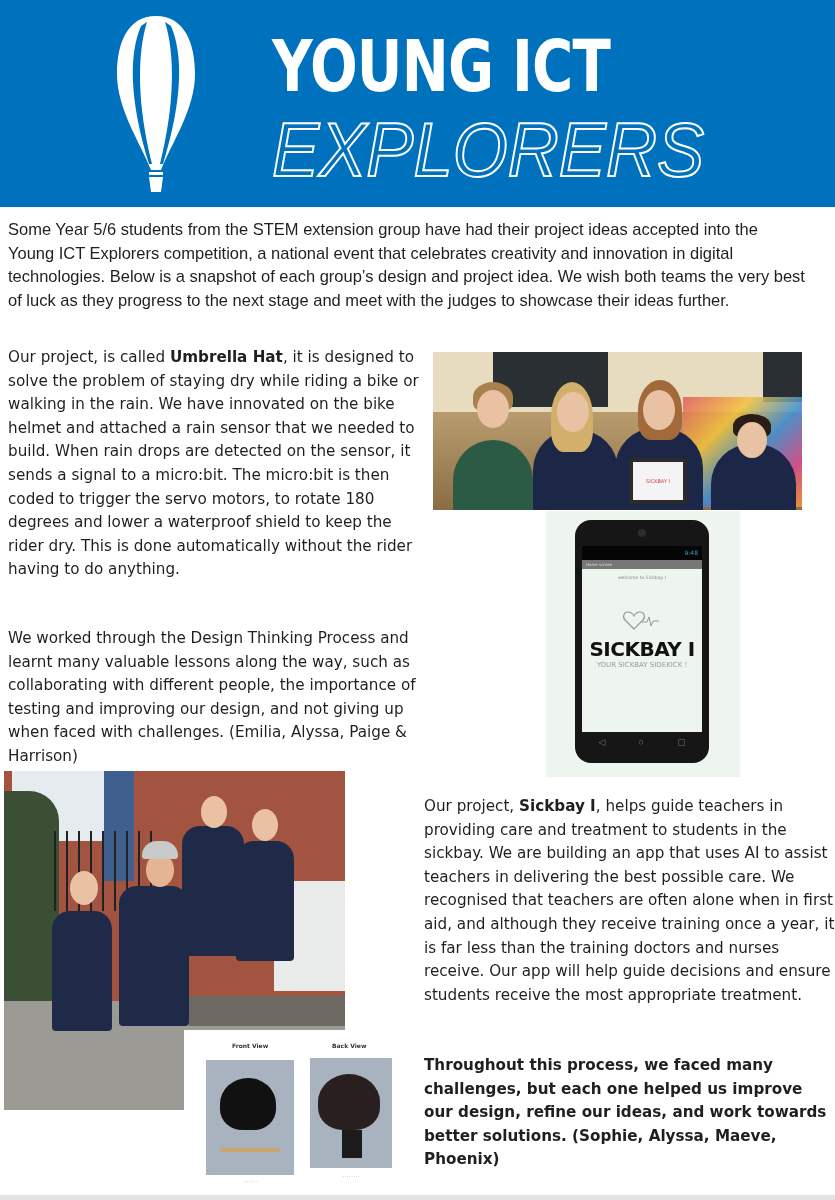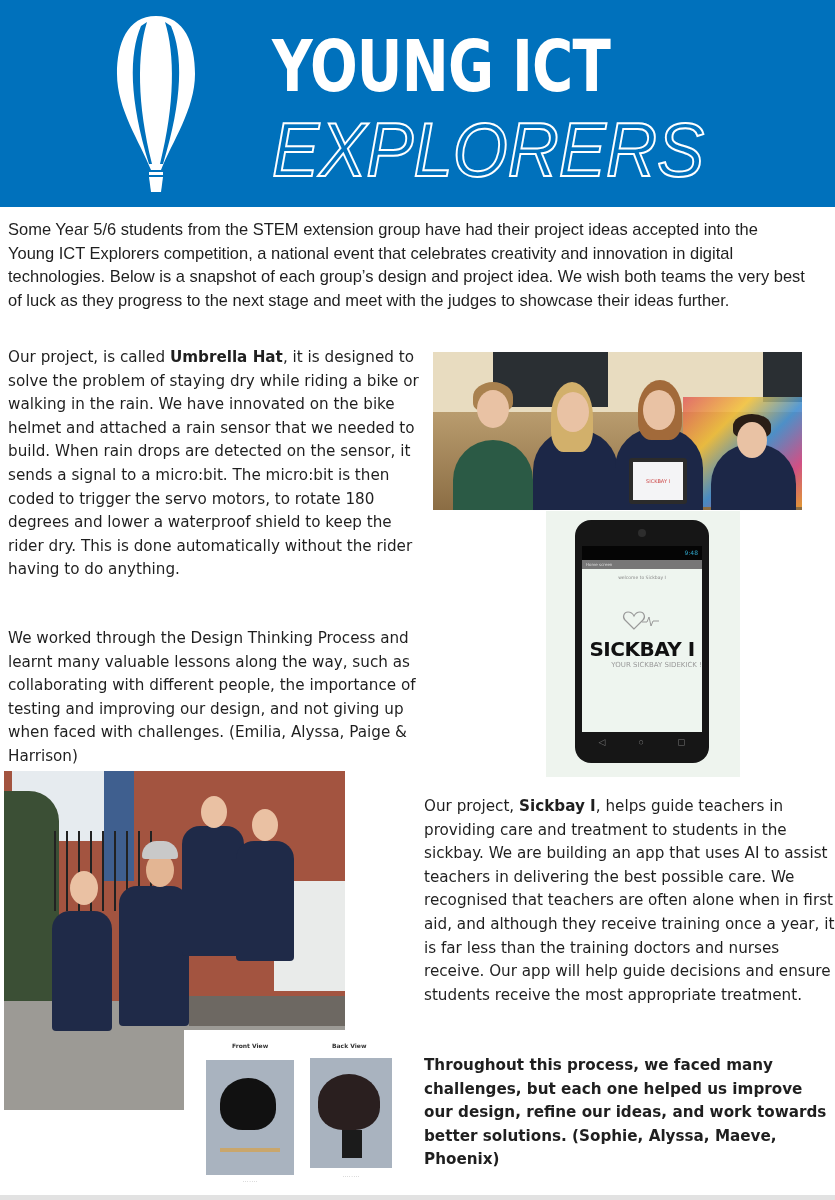--- a/index.html
+++ b/index.html
@@ -33,21 +33,21 @@
 
   .phone-card { position: absolute; left: 546px; top: 511px; width: 194px; height: 266px; background: #eef4ee; }
   .phone { position: absolute; left: 29px; top: 9px; width: 134px; height: 243px; background: #161616; border-radius: 16px; }
   .phone .speaker { position: absolute; left: 63px; top: 9px; width: 8px; height: 8px; border-radius: 50%; background: #2d2d2d; }
   .phone .status { position: absolute; left: 7px; top: 26px; width: 120px; height: 14px; background: #050505; color: #2fa4c8; font-size: 6px; text-align: right; padding-right: 4px; line-height: 14px; font-family: "DejaVu Sans", sans-serif; }
   .phone .appbar { position: absolute; left: 7px; top: 40px; width: 120px; height: 9px; background: #777; color: #ddd; font-size: 4px; padding-left: 4px; line-height: 9px; font-family: "DejaVu Sans", sans-serif; }
   .phone .screen { position: absolute; left: 7px; top: 49px; width: 120px; height: 163px; background: #eef5ef; text-align: center; }
   .phone .welcome { font-size: 4.5px; color: #888; margin-top: 6px; font-family: "DejaVu Sans", sans-serif; }
   .phone .heart { position: absolute; left: 40px; top: 42px; width: 40px; height: 20px; }
   .phone .app-title { position: absolute; left: 0; top: 68px; width: 120px; font-family: "DejaVu Sans", sans-serif; font-weight: bold; font-size: 20px; color: #111; letter-spacing: -0.5px; }
-  .phone .app-sub { position: absolute; left: 0; top: 92px; width: 120px; font-family: "DejaVu Sans", sans-serif; font-size: 7px; color: #999; text-align: right; }
+  .phone .app-sub { position: absolute; left: 0; top: 92px; width: 120px; font-family: "DejaVu Sans", sans-serif; font-size: 7px; color: #999; }
   .phone .navbar { position: absolute; left: 7px; top: 212px; width: 120px; height: 20px; display: flex; justify-content: space-around; align-items: center; color: #777; font-size: 9px; }
 
   .photo-team2 { left: 4px; top: 771px; width: 341px; height: 339px; background: #a35440; }
   .photo-team2 .hedge { position: absolute; left: 0; top: 20px; width: 55px; height: 250px; background: #3b4f35; border-radius: 0 30px 0 0; }
   .photo-team2 .sky { position: absolute; left: 8px; top: 0; width: 95px; height: 70px; background: #e6ebef; }
   .photo-team2 .blue { position: absolute; left: 100px; top: 0; width: 30px; height: 110px; background: #3f5f8f; }
   .photo-team2 .fence { position: absolute; left: 50px; top: 60px; width: 100px; height: 80px; background: repeating-linear-gradient(90deg, #222 0 2px, transparent 2px 12px); }
   .photo-team2 .ground { position: absolute; left: 0; top: 230px; width: 341px; height: 109px; background: #9c9a95; }
   .photo-team2 .deck { position: absolute; left: 185px; top: 225px; width: 156px; height: 30px; background: #6d6862; }
   .photo-team2 .ac { position: absolute; left: 270px; top: 110px; width: 71px; height: 110px; background: #e9ebea; }

